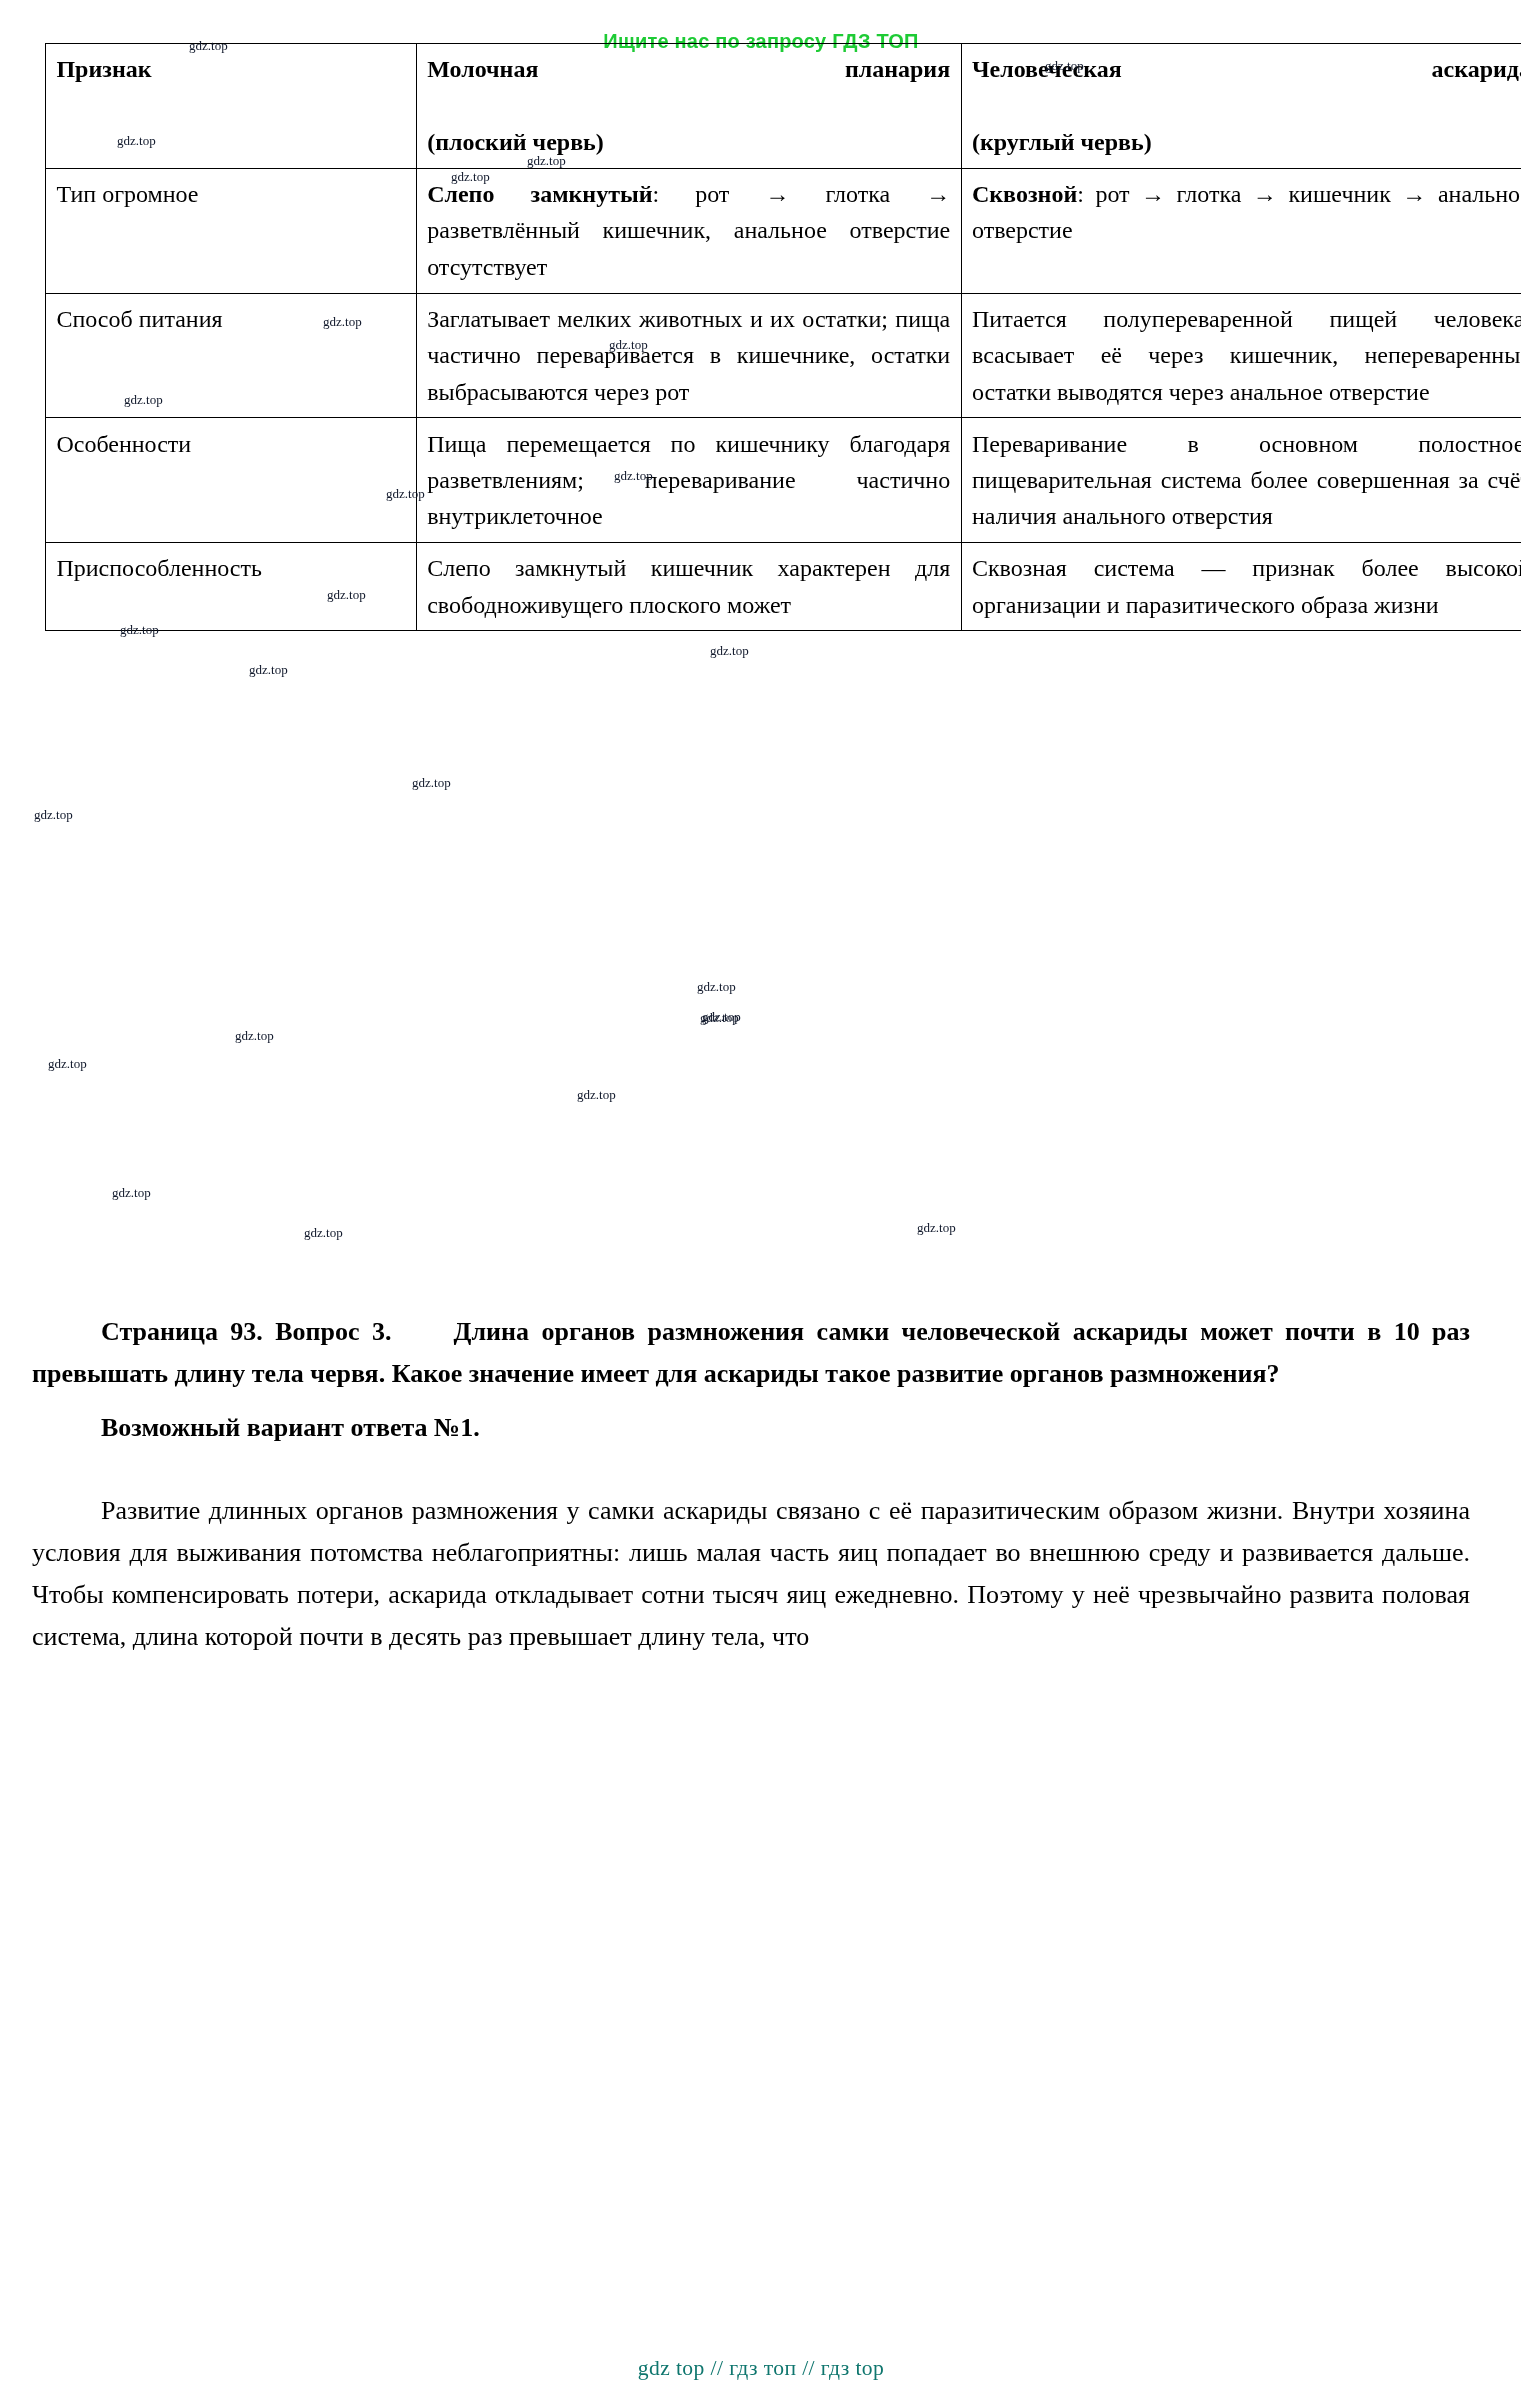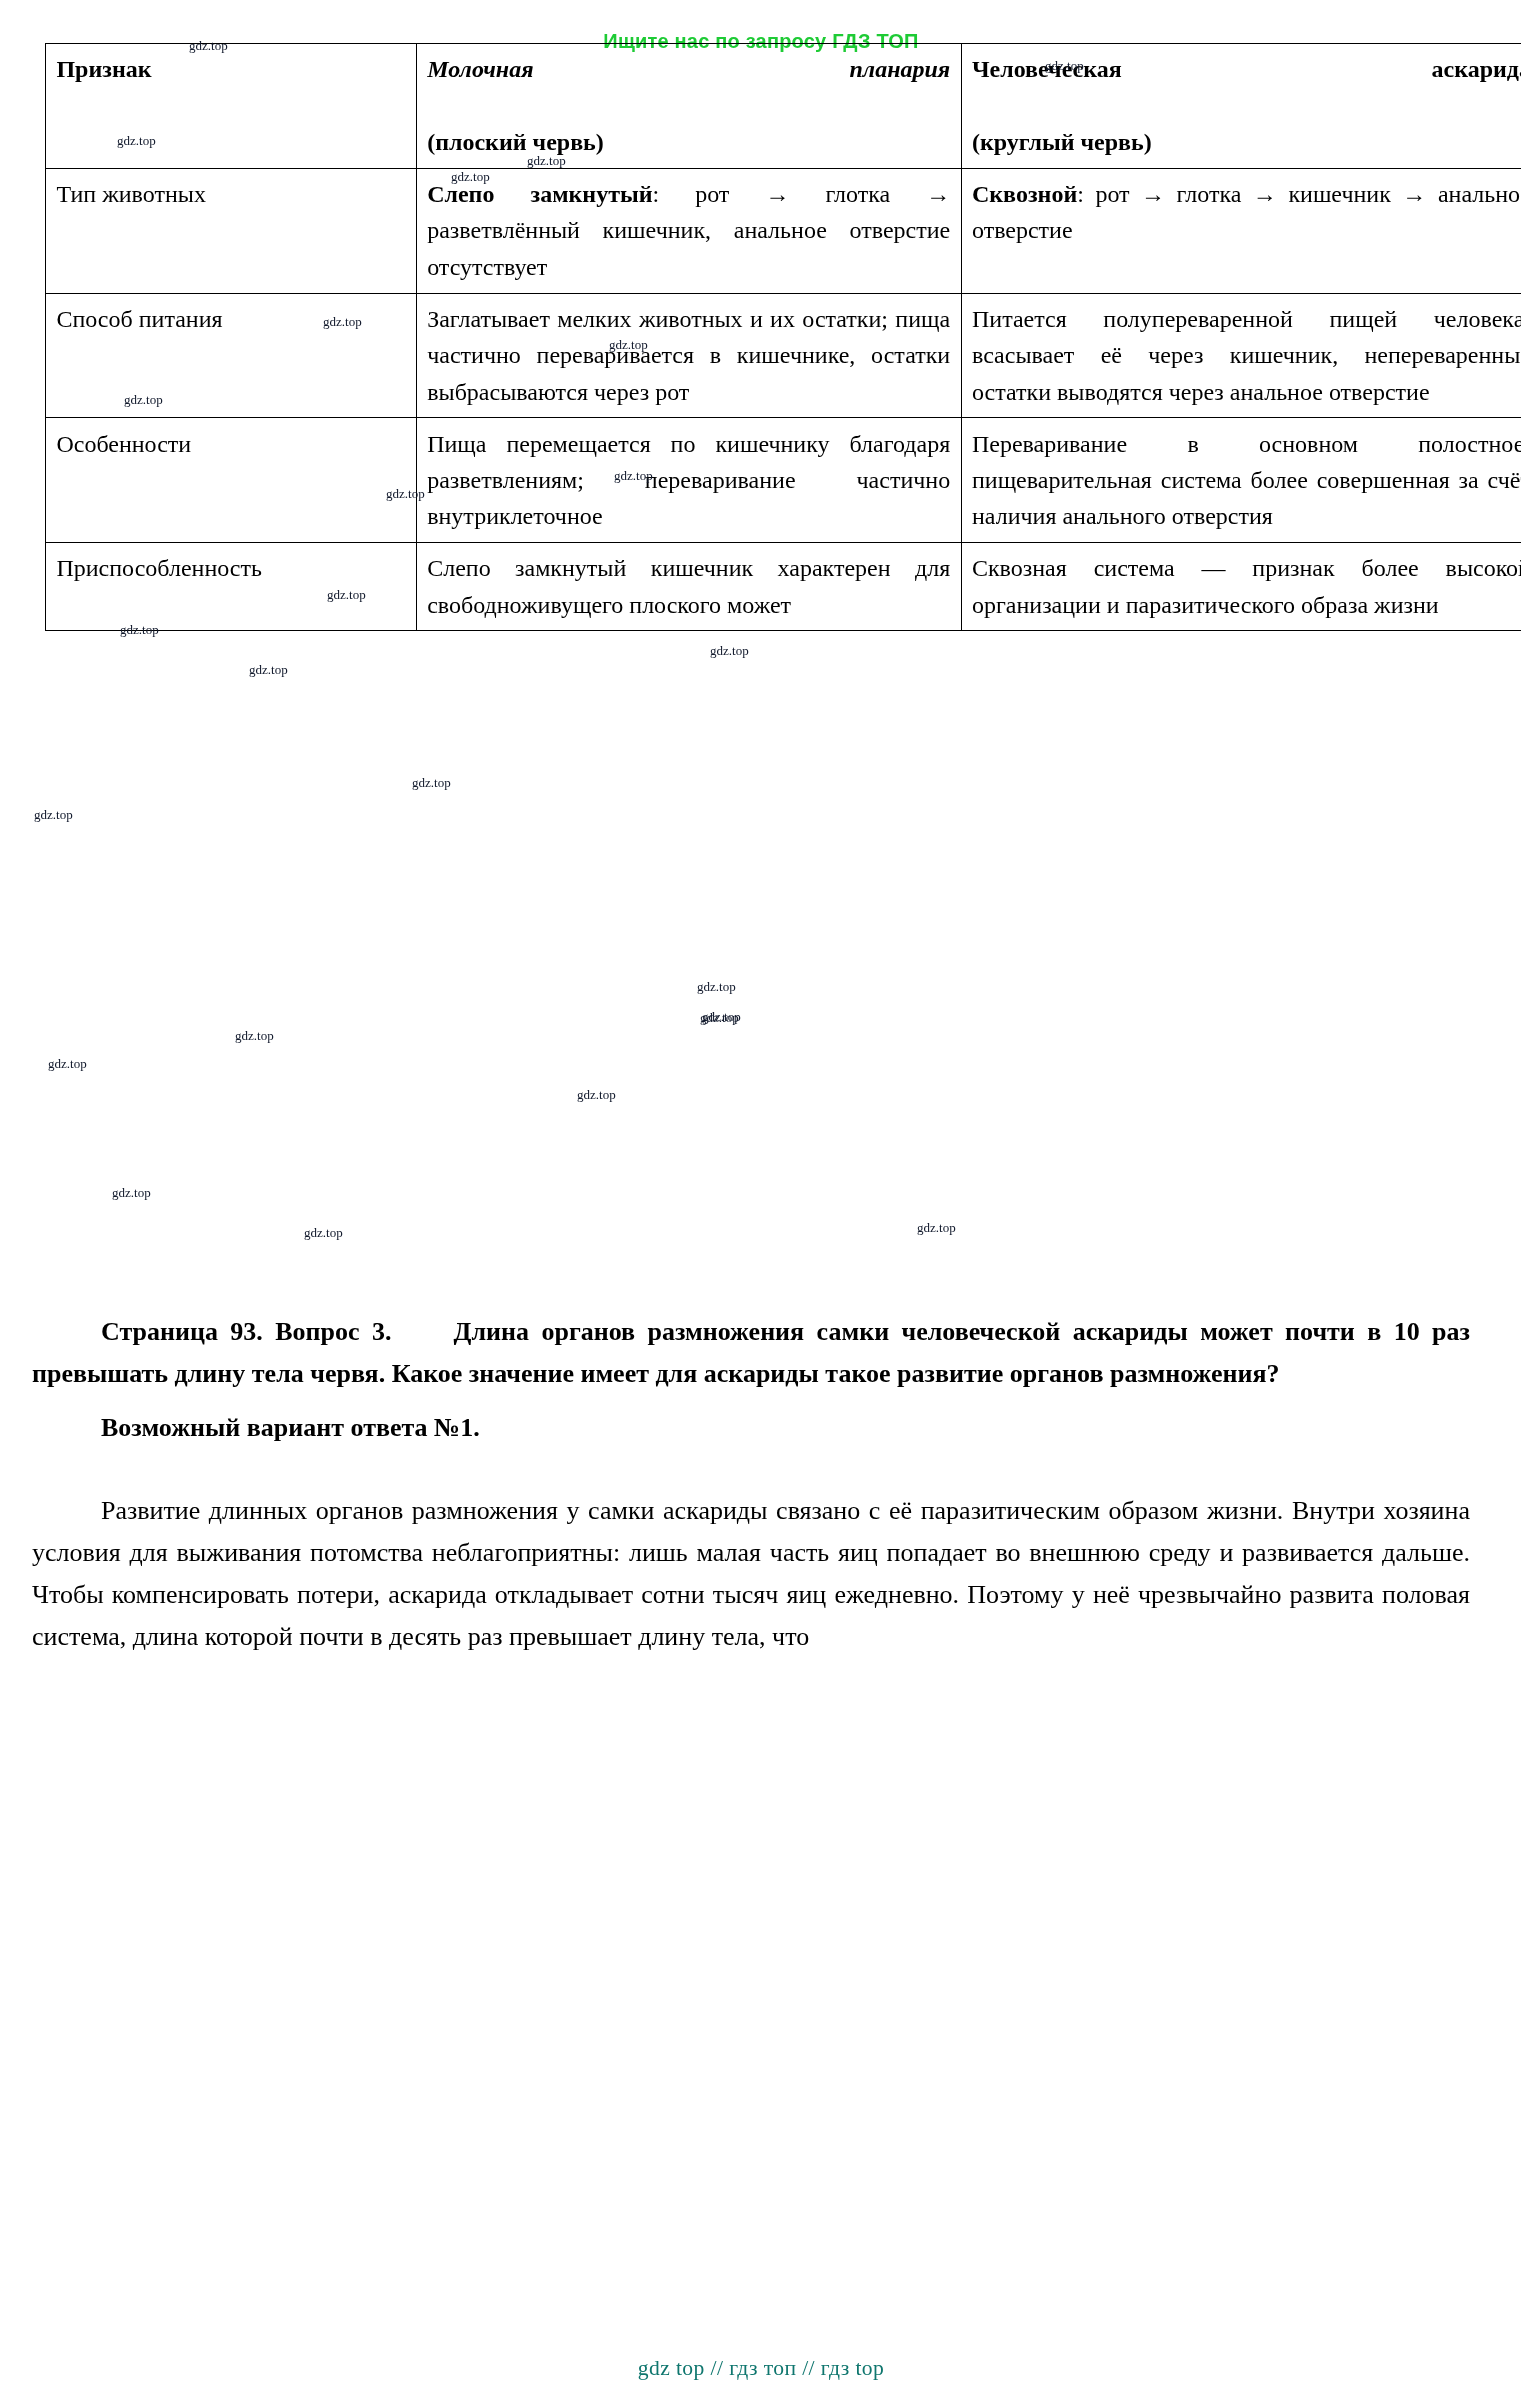--- a/index.html
+++ b/index.html
@@ -127,33 +127,33 @@
 
 <div class="promo-banner">Ищите нас по запросу ГДЗ ТОП</div>
 
 <table class="cmp-table">
   <thead>
     <tr>
       <th class="col-a">
         <span>Признак</span>
       </th>
       <th class="col-b">
-        <span class="justify-force" style="display:block;font-style:italic;">Молочная планария</span>
+        <span class="justify-force" style="display:block;">Молочная планария</span>
         <span class="hdr-line2">(плоский червь)</span>
       </th>
       <th class="col-c">
         <span class="justify-force" style="display:block;">Человеческая аскарида</span>
         <span class="hdr-line2">(круглый червь)</span>
       </th>
     </tr>
   </thead>
   <tbody>
     <tr>
       <td class="col-a feat-cell">
-        <span>Тип животных</span>
+        <span>Тип огромное</span>
       </td>
       <td class="col-b">
         <span class="lead">Слепо замкнутый</span><span>: рот → глотка → разветвлённый кишечник, анальное отверстие отсутствует</span>
       </td>
       <td class="col-c">
         <span class="lead">Сквозной</span><span>: рот → глотка → кишечник → анальное отверстие</span>
       </td>
     </tr>
     <tr>
       <td class="col-a feat-cell">

